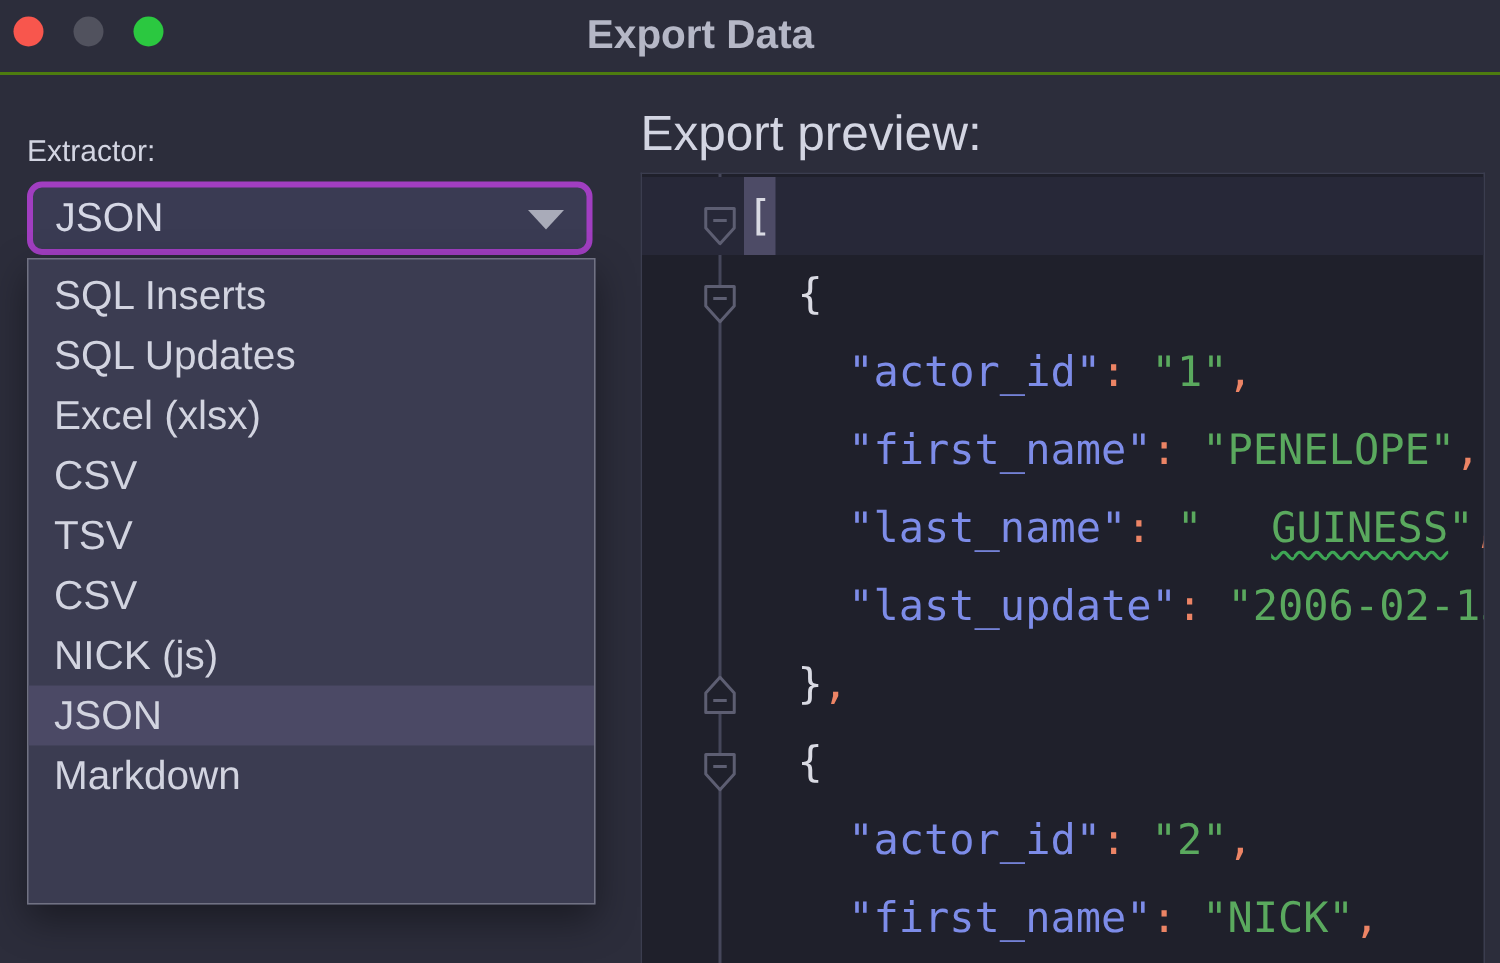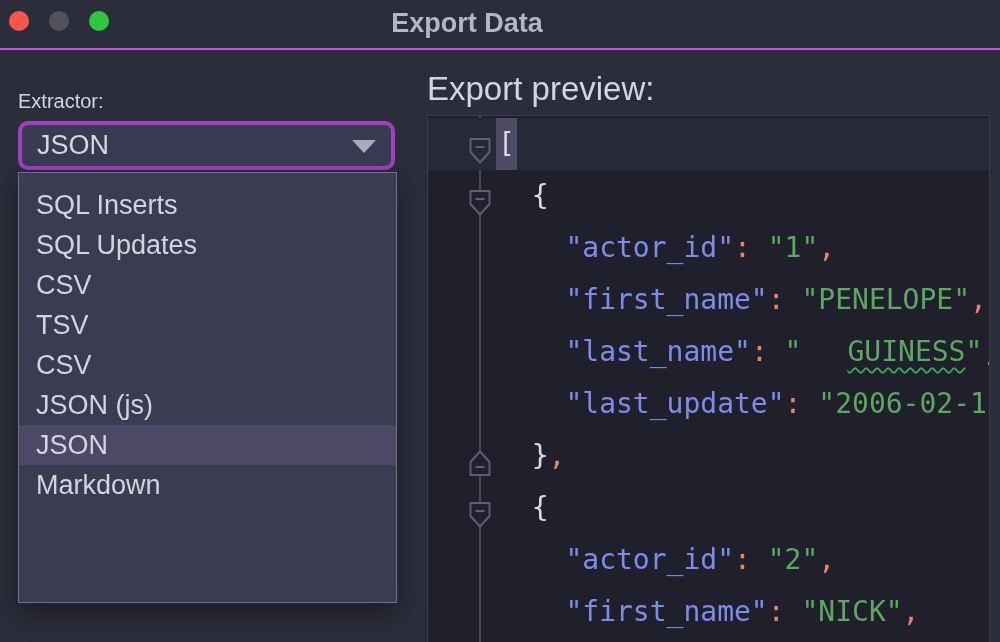--- a/index.html
+++ b/index.html
@@ -4,21 +4,21 @@
 <style>
   * { margin:0; padding:0; box-sizing:border-box; }
   html,body { background:#17171c; }
   .window {
     position:relative; width:1000px; height:642px; overflow:hidden;
     background:#2c2d3b; font-family:"Liberation Sans", sans-serif;
   }
   
   .titlebar {
     position:absolute; left:0; top:0; width:1000px; height:50px;
-    border-bottom:2px solid #d946ef;
+    border-bottom:2px solid #4d7c0f;
   }
   .light { position:absolute; top:11px; width:20px; height:20px; border-radius:50%; }
   .light.close { left:9px;  background:#f8564d; }
   .light.min   { left:49px; background:#51525e; }
   .light.zoom  { left:89px; background:#2bc840; }
   .win-title {
     position:absolute; left:467px; top:8px; transform:translateX(-50%);
     font-size:27px; font-weight:bold; color:#b5b7c6; white-space:nowrap;
   }
   
@@ -34,21 +34,21 @@
     position:absolute; left:15px; top:5px; font-size:27px; color:#d5d7e5;
   }
   .combo-arrow {
     position:absolute; right:15px; top:15px; width:0; height:0;
     border-left:12px solid transparent; border-right:12px solid transparent;
     border-top:13px solid #a9abb9;
   }
   .popup {
     position:absolute; left:18px; top:172px; width:379px; height:431px;
     background:#3b3c51; border:1px solid #717283; overflow:hidden;
-    padding-top:12px; box-shadow:0 10px 24px rgba(0,0,0,.4); z-index:5;
+    padding-top:4px; box-shadow:0 10px 24px rgba(0,0,0,.4); z-index:5;
   }
   .dd-item {
     height:40px; line-height:40px; padding-left:17px;
     font-size:27px; color:#d2d4e0; white-space:nowrap; cursor:pointer;
   }
   .dd-item.selected { background:#4b4965; }
   
   .preview-label {
     position:absolute; left:427px; top:70px; font-size:33px; color:#d3d5e2;
   }
@@ -95,24 +95,25 @@
   <div class="extractor-label">Extractor:</div>
 
   <div class="combo">
     <span class="combo-value">JSON</span>
     <span class="combo-arrow"></span>
   </div>
 
   <div class="popup" id="dropdown-list">
       <div class="dd-item">SQL Inserts</div>
       <div class="dd-item">SQL Updates</div>
+      <div class="dd-item">Excel (xlsx)</div>
       <div class="dd-item">CSV</div>
       <div class="dd-item">TSV</div>
       <div class="dd-item">CSV</div>
-      <div class="dd-item">JSON (js)</div>
+      <div class="dd-item">NICK (js)</div>
       <div class="dd-item selected">JSON</div>
       <div class="dd-item">Markdown</div>
     </div>
 
   <div class="preview-label">Export preview:</div>
 
   <div class="editor">
     <div class="fold-vline"></div>
     <div class="code-lines" id="code-lines">
         <div class="code-line caret-line"><div class="sel-block"></div><span class="fold-marker"><svg viewBox="0 0 24 28" width="24" height="28">

